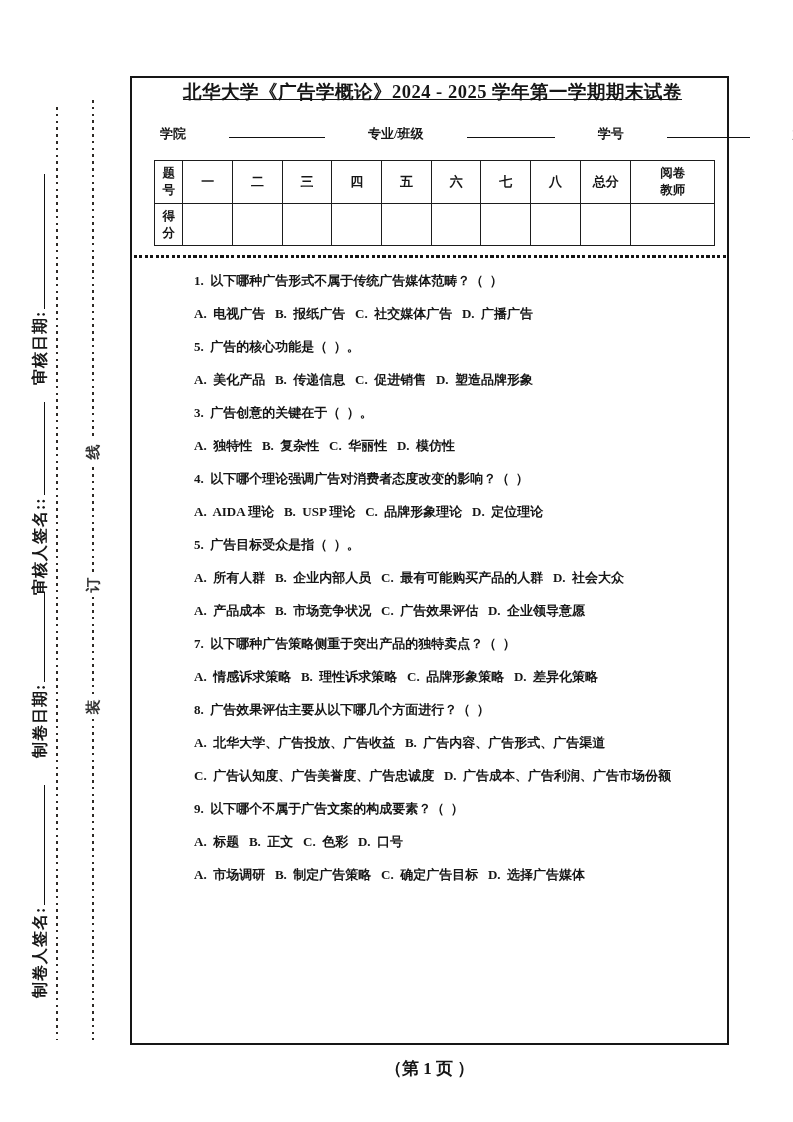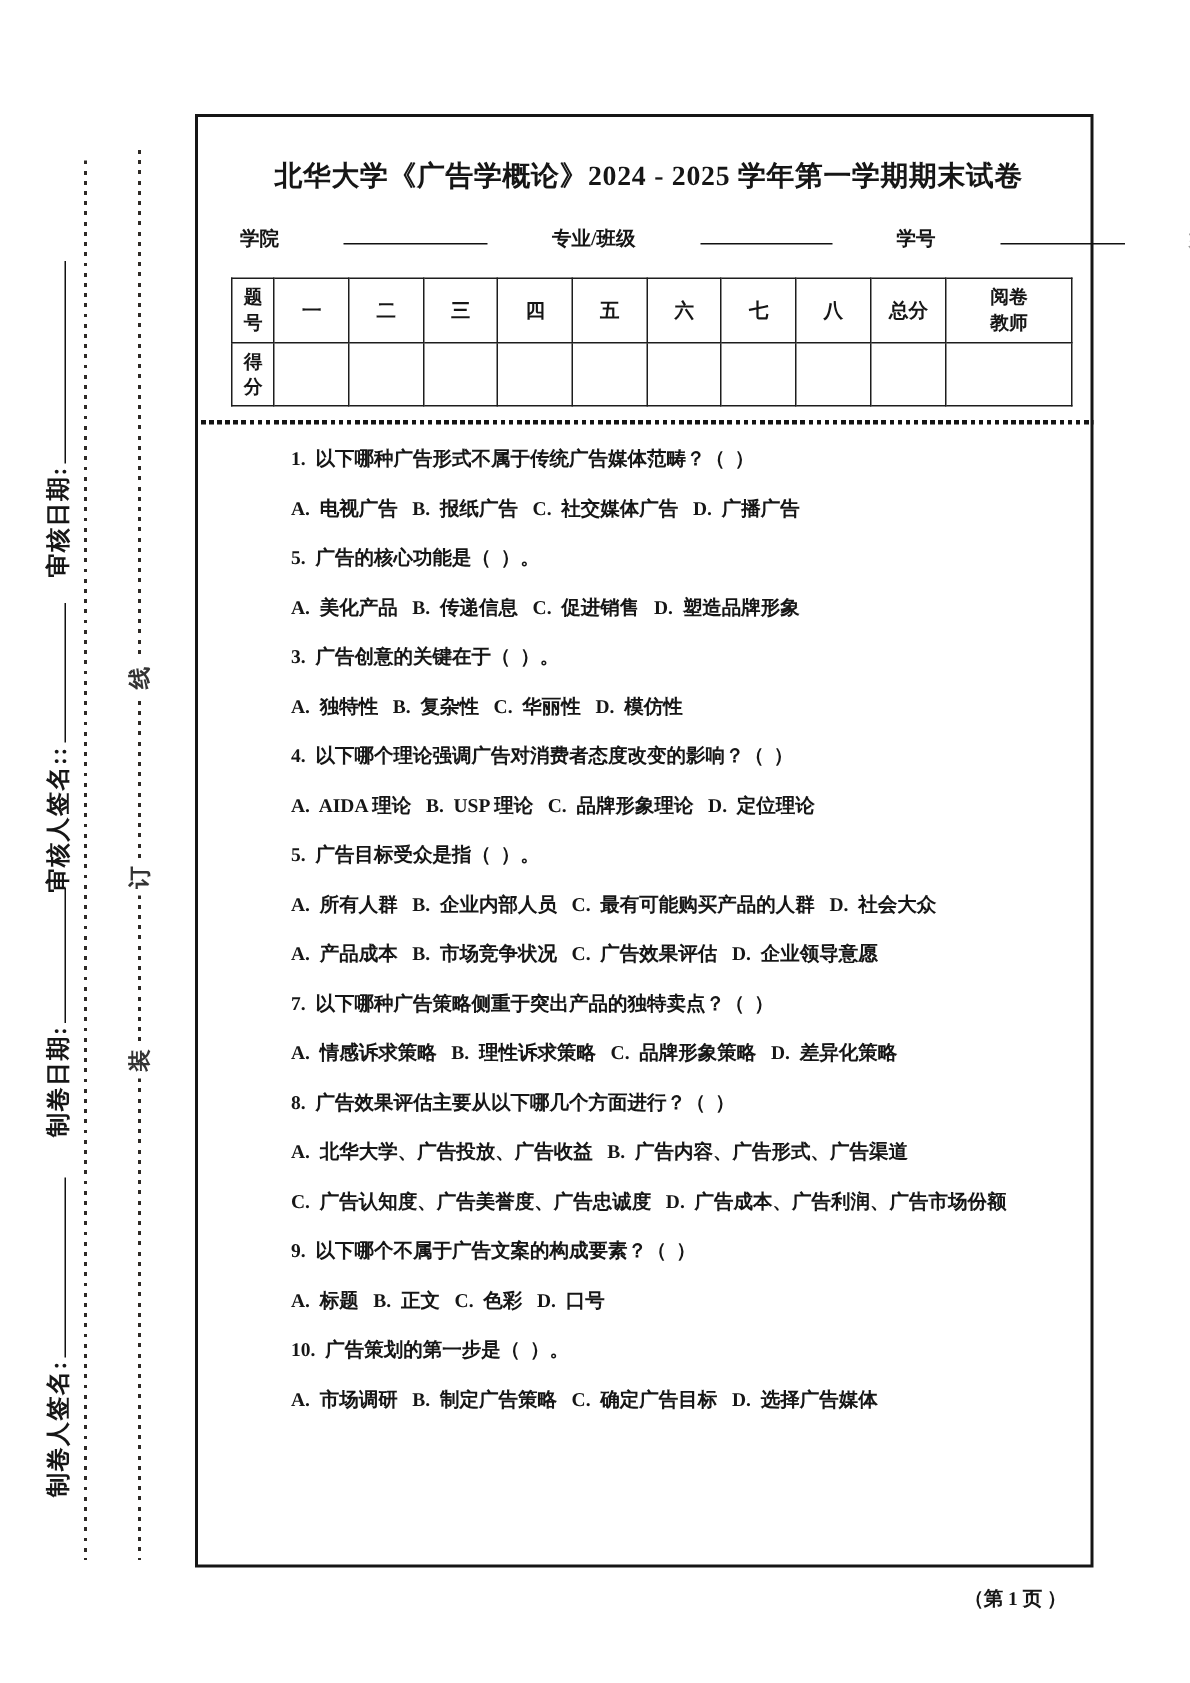--- a/index.html
+++ b/index.html
@@ -45,26 +45,27 @@
   .paper {
     position:absolute;
     left:130px; top:76px;
     width:599px; height:969px;
     border:2px solid #161616;
     background:#fff;
     padding:0 12px 0 18px;
     font-weight:600;
   }
   .paper-title {
-    margin-top:26px;
+    margin-top:1px;
     text-align:center;
     font-size:18.5px;
     font-weight:700;
     white-space:nowrap;
     letter-spacing:0.5px;
+    text-decoration:underline;
   }
   
   .info-row {
     margin-top:21px;
     padding-left:10px;
     font-size:13px;
     display:flex;
     align-items:baseline;
     white-space:nowrap;
     gap:43px;
@@ -109,24 +110,24 @@
   }
   .qline {
     font-size:13px;
     line-height:20px;
     margin-top:13px;
     white-space:pre-wrap;
     margin-left:44px;
   }
   .page-footer {
     position:absolute;
-    left:112px; top:1057px;
+    left:130px; top:1057px;
     width:599px;
-    text-align:right;
-    font-size:13px;
+    text-align:center;
+    font-size:17px;
     font-weight:700;
   }
 </style>
 </head>
 <body>
 
 <div>
 
   <div class="side-item" style="left:28px; top:385px;">
     <span>审核日期:</span><span class="side-line" style="width:135px;"></span>
@@ -230,18 +231,17 @@
   <p class="qline">7.  以下哪种广告策略侧重于突出产品的独特卖点？（  ）</p>
   <p class="qline">A.  情感诉求策略   B.  理性诉求策略   C.  品牌形象策略   D.  差异化策略</p>
 
   <p class="qline">8.  广告效果评估主要从以下哪几个方面进行？（  ）</p>
   <p class="qline">A.  北华大学、广告投放、广告收益   B.  广告内容、广告形式、广告渠道</p>
   <p class="qline">C.  广告认知度、广告美誉度、广告忠诚度   D.  广告成本、广告利润、广告市场份额</p>
 
   <p class="qline">9.  以下哪个不属于广告文案的构成要素？（  ）</p>
   <p class="qline">A.  标题   B.  正文   C.  色彩   D.  口号</p>
 
-  <p class="qline">10.  广告策划的第一步是（  ）。</p>
   <p class="qline">A.  市场调研   B.  制定广告策略   C.  确定广告目标   D.  选择广告媒体</p>
 
 </div>
 
 <div class="page-footer">（第 1 页 ）</div>
 
 </body></html>

